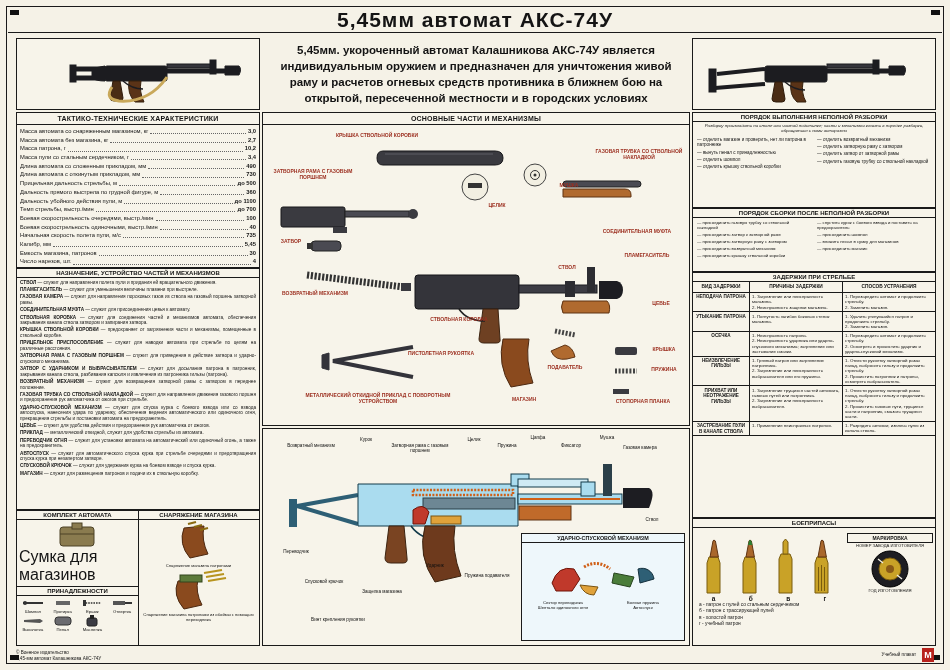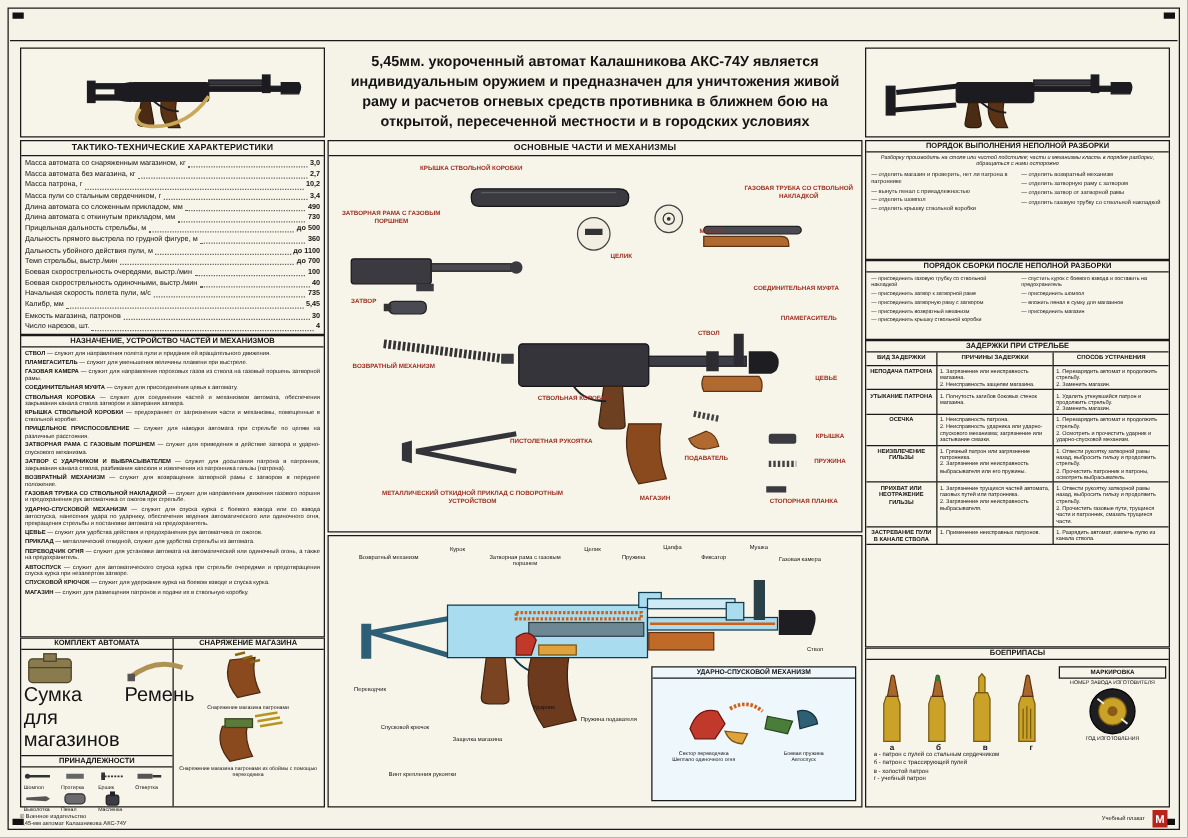--- a/index.html
+++ b/index.html
@@ -29,36 +29,37 @@
   .tbl-head>div{font-weight:700;text-align:center;font-size:4.8px;padding:2px 1px;border-bottom:1px solid #1a1a1a;}
   .tbl-head>div+div,.tbl-row>div+div{border-left:1px solid #1a1a1a;}
   .tbl-row>div{padding:1.5px 2px;border-bottom:1px solid #1a1a1a;white-space:pre-line;}
   .tbl-row .name{font-weight:700;text-align:center;text-transform:uppercase;font-size:4.6px;}
   .plbl{position:absolute;color:#9c2f20;font-weight:700;font-size:5px;line-height:1.12;text-align:center;text-transform:uppercase;}
   .clbl{position:absolute;color:#101010;font-size:4.6px;line-height:1.12;text-align:center;}
   .legend{font-size:4.8px;line-height:1.35;padding:1px 4px;}
   .letters{display:flex;justify-content:space-around;font-weight:700;font-size:6.5px;width:148px;}
   .cap{font-size:4.2px;text-align:center;line-height:1.15;padding:0 2px;}
   .acc-grid{display:grid;grid-template-columns:repeat(4,1fr);gap:1px 2px;font-size:4.2px;text-align:center;padding:1px 2px;}
-  .acc-item{display:flex;flex-direction:column;align-items:flex-start;}
+  .acc-item{display:flex;flex-direction:column;align-items:center;}
   .footer{position:absolute;font-size:4.6px;line-height:1.25;white-space:pre-line;}
   .logo{position:absolute;width:12px;height:14px;background:#b8231d;color:#fff;font-weight:700;font-size:9px;text-align:center;line-height:14px;}
   .inset{position:absolute;border:1px solid #1a1a1a;background:#eef7fb;}
   svg{display:block;}
 </style>
 </head>
 <body>
 
 <div class="page">
   <div class="frame"></div>
   <div class="corner" style="left:10px;top:10px"></div>
   <div class="corner" style="right:10px;top:10px"></div>
   <div class="corner" style="left:10px;bottom:10px"></div>
   <div class="corner" style="right:10px;bottom:10px"></div>
 
+  <div class="title">5,45мм автомат АКС-74У</div>
   <div class="topline"></div>
 
   <div class="panel" style="left:16px;top:38px;width:242px;height:70px">
     <svg viewBox="0 0 242 70" width="242" height="70">
       <g fill="#1c1c20" stroke="#1c1c20">
         <rect x="88" y="27" width="62" height="15" rx="2"></rect>
         <path d="M88 27 q-9 1 -13 4 l0 8 q4 3 13 3 z"></path>
         <rect x="150" y="30" width="58" height="4"></rect>
         <rect x="150" y="25" width="44" height="4" fill="#35353b"></rect>
         <rect x="193" y="21" width="6" height="14"></rect>
@@ -207,27 +208,20 @@
     <div style="position:absolute;left:0;top:0;width:121px;height:134px;border-right:1px solid #1a1a1a">
       <div class="hdr2">КОМПЛЕКТ АВТОМАТА</div>
       <div style="display:flex;gap:4px;padding:2px">
         <div class="acc-item">
           <svg viewBox="0 0 44 26" width="44" height="26">
             <rect x="4" y="5" width="34" height="19" rx="3" fill="#8a7b4f" stroke="#4c4227"></rect>
             <path d="M4 12 h34" stroke="#4c4227"></path>
             <rect x="16" y="1" width="10" height="6" fill="#8a7b4f" stroke="#4c4227"></rect>
           </svg>
           <div>Сумка для магазинов</div>
-        </div>
-        <div class="acc-item">
-          <svg viewBox="0 0 50 26" width="50" height="26">
-            <path d="M4 20 q20 -16 42 -8" fill="none" stroke="#b09154" stroke-width="4"></path>
-            <rect x="2" y="17" width="6" height="6" fill="#555"></rect>
-          </svg>
-          <div>Ремень</div>
         </div>
       </div>
       <div class="hdr2" style="border-top:1px solid #1a1a1a">ПРИНАДЛЕЖНОСТИ</div>
       <div class="acc-grid">
         <div class="acc-item">
           <svg viewBox="0 0 22 12" width="22" height="12">
               <line x1="1" y1="6" x2="21" y2="6" stroke="#333" stroke-width="2"></line>
               <circle cx="3" cy="6" r="2" fill="#333"></circle>
             </svg>
           <div>Шомпол</div>

